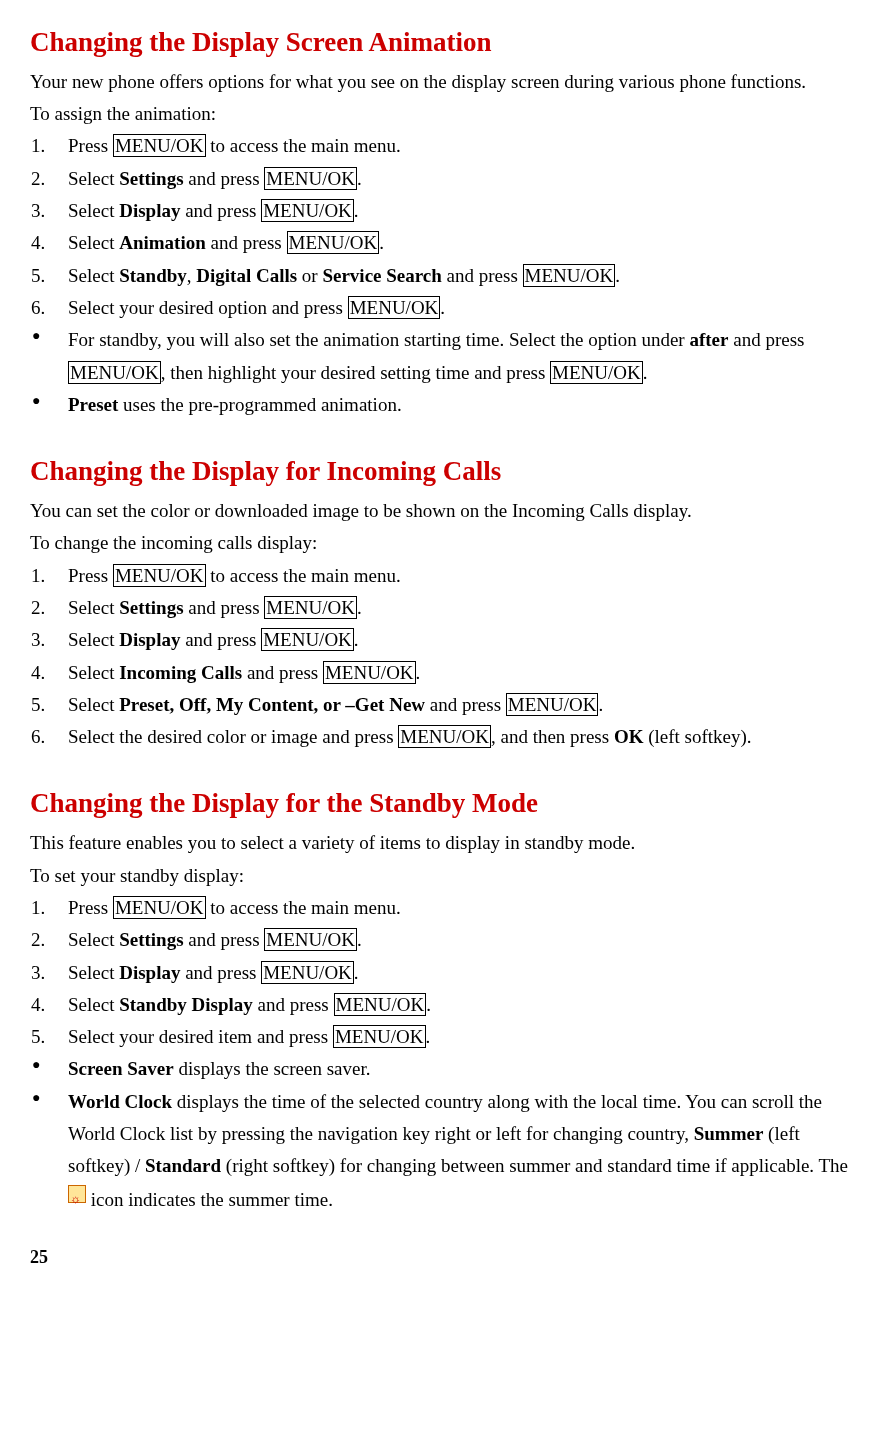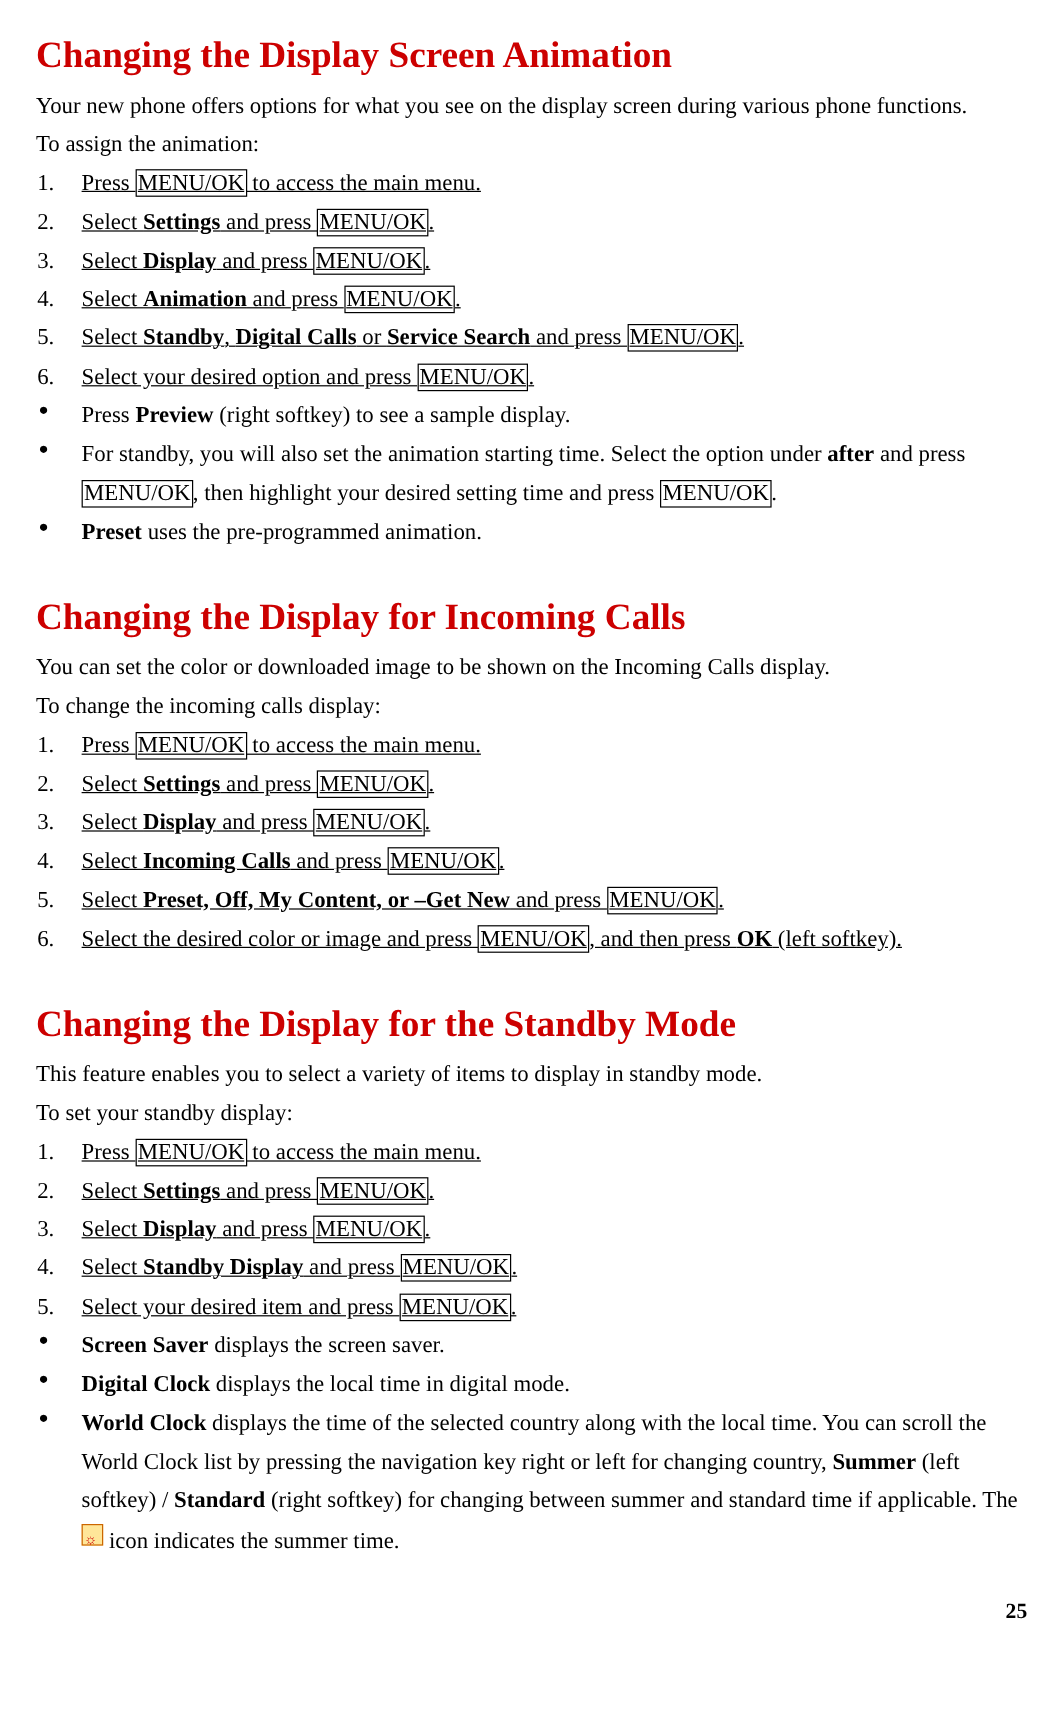--- a/index.html
+++ b/index.html
@@ -6,34 +6,33 @@
       font-family: "Times New Roman", serif;
       font-size: 19px;
       line-height: 1.7;
       margin: 0;
       padding: 20px 30px 0 30px;
       width: 826px;
       color: #000;
     }
     .heading {
       color: #cc0000;
-      font-size: 31px;
+      font-size: 27px;
       font-weight: bold;
       margin: 0;
     }
     .intro {
       margin: 0;
     }
     .to-line {
       margin: 0;
     }
     ol {
       margin: 0;
       padding-left: 20px;
-      text-decoration: underline;
     }
     ol li {
       padding-left: 18px;
     }
     ul {
       list-style: none;
       margin: 0;
       padding-left: 20px;
     }
     ul li {
@@ -50,21 +49,21 @@
       border: 1px solid #000;
       padding: 0 1px;
     }
     .bold {
       font-weight: bold;
     }
     .spacer {
       height: 28px;
     }
     .page-num {
-      text-align: right;
+      text-align: left;
       font-weight: bold;
       margin-top: 26px;
       font-size: 18px;
     }
     .summer-icon {
       display: inline-block;
       width: 16px;
       height: 16px;
       background: #ffe699;
       border: 1px solid #cc6600;
@@ -88,21 +87,20 @@
 <div class="to-line">To assign the animation:</div>
 <ol>
   <li><span>Press </span><span class="boxed">MENU/OK</span><span> to access the main menu.</span></li>
   <li><span>Select </span><span class="bold">Settings</span><span> and press </span><span class="boxed">MENU/OK</span><span>.</span></li>
   <li><span>Select </span><span class="bold">Display</span><span> and press </span><span class="boxed">MENU/OK</span><span>.</span></li>
   <li><span>Select </span><span class="bold">Animation</span><span> and press </span><span class="boxed">MENU/OK</span><span>.</span></li>
   <li><span>Select </span><span class="bold">Standby</span><span>, </span><span class="bold">Digital Calls</span><span> or </span><span class="bold">Service Search</span><span> and press </span><span class="boxed">MENU/OK</span><span>.</span></li>
   <li><span>Select your desired option and press </span><span class="boxed">MENU/OK</span><span>.</span></li>
 </ol>
 <ul>
-  <li><span>Press </span><span class="bold">Preview</span><span> (right softkey) to see a sample display.</span></li>
   <li><span>For standby, you will also set the animation starting time. Select the option under </span><span class="bold">after</span><span> and press </span><span class="boxed">MENU/OK</span><span>, then highlight your desired setting time and press </span><span class="boxed">MENU/OK</span><span>.</span></li>
   <li><span class="bold">Preset</span><span> uses the pre-programmed animation.</span></li>
 </ul>
 
 <div class="spacer"></div>
 
 <div class="heading">Changing the Display for Incoming Calls</div>
 <div class="intro">You can set the color or downloaded image to be shown on the Incoming Calls display.</div>
 <div class="to-line">To change the incoming calls display:</div>
 <ol>
@@ -121,17 +119,16 @@
 <div class="to-line">To set your standby display:</div>
 <ol>
   <li><span>Press </span><span class="boxed">MENU/OK</span><span> to access the main menu.</span></li>
   <li><span>Select </span><span class="bold">Settings</span><span> and press </span><span class="boxed">MENU/OK</span><span>.</span></li>
   <li><span>Select </span><span class="bold">Display</span><span> and press </span><span class="boxed">MENU/OK</span><span>.</span></li>
   <li><span>Select </span><span class="bold">Standby Display</span><span> and press </span><span class="boxed">MENU/OK</span><span>.</span></li>
   <li><span>Select your desired item and press </span><span class="boxed">MENU/OK</span><span>.</span></li>
 </ol>
 <ul>
   <li><span class="bold">Screen Saver</span><span> displays the screen saver.</span></li>
-  <li><span class="bold">Digital Clock</span><span> displays the local time in digital mode.</span></li>
   <li><span class="bold">World Clock</span><span> displays the time of the selected country along with the local time. You can scroll the World Clock list by pressing the navigation key right or left for changing country, </span><span class="bold">Summer</span><span> (left softkey) / </span><span class="bold">Standard</span><span> (right softkey) for changing between summer and standard time if applicable. The </span><span class="summer-icon"></span><span> icon indicates the summer time.</span></li>
 </ul>
 
 <div class="page-num">25</div>
 
 </body></html>

